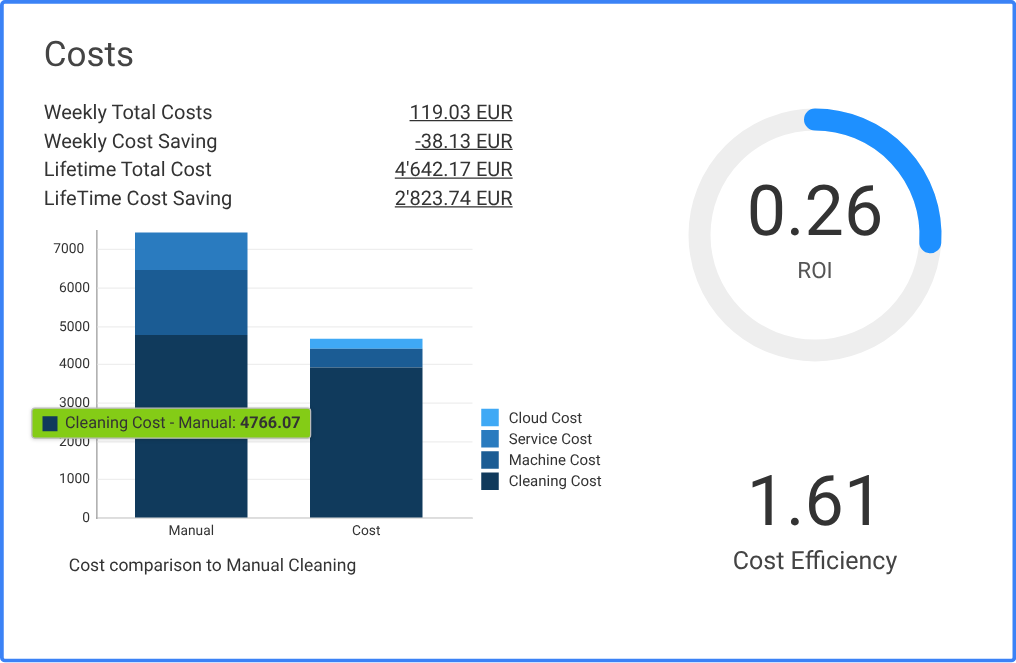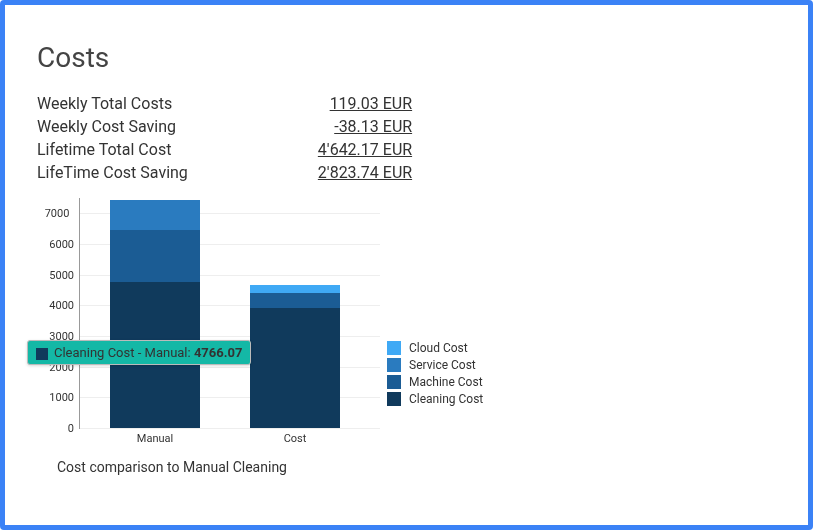--- a/index.html
+++ b/index.html
@@ -1,16 +1,16 @@
 <!DOCTYPE html>
 <html><head>
 <meta charset="utf-8">
 <style>
   html,body{margin:0;padding:0;font-family:-apple-system,BlinkMacSystemFont,"Segoe UI",Roboto,Helvetica,Arial,sans-serif;background:#fff;color:#333;}
-  .card{box-sizing:border-box;width:813px;height:530px;border:5px solid #3b82f6;border-radius:4px;padding:36px 28px 20px 32px;position:relative;}
+  .card{box-sizing:border-box;width:813px;height:530px;border:3px solid #3b82f6;border-radius:4px;padding:24px 28px 20px 32px;position:relative;}
   .title{font-size:28px;font-weight:400;color:#444;margin:0 0 18px 0;}
   .layout{display:flex;gap:40px;}
   .left{flex:1;}
   .right{width:260px;display:flex;flex-direction:column;align-items:center;}
   table.metrics{border-collapse:collapse;font-size:16px;color:#333;}
   table.metrics td{padding:2px 0;white-space:nowrap;}
   table.metrics td:first-child{padding-right:130px;}
   table.metrics td:last-child{text-align:right;text-decoration:underline;}
   
   .gauge{position:relative;width:220px;height:220px;}
@@ -25,21 +25,21 @@
   .plot{position:relative;height:230px;margin-left:42px;width:300px;border-left:1px solid #999;border-bottom:1px solid #999;}
   .grid-line{position:absolute;left:0;right:0;border-top:1px solid #eee;}
   .ylab{position:absolute;left:-40px;font-size:11px;color:#333;transform:translateY(-50%);width:34px;text-align:right;}
   .bar{position:absolute;bottom:0;width:90px;}
   .seg{width:100%;}
   .xlab{position:absolute;top:234px;font-size:11px;text-align:center;width:90px;}
   .legend{position:absolute;left:350px;top:140px;font-size:12px;}
   .legend div{display:flex;align-items:center;margin:3px 0;}
   .legend .sw{width:14px;height:14px;margin-right:8px;}
   .cap{margin-top:30px;font-size:14px;text-align:left;padding-left:20px;}
-  .tooltip{position:absolute;left:-10px;top:142px;background:#14b8a6;border:1px solid #bbb;border-radius:3px;padding:4px 8px;font-size:13px;box-shadow:0 1px 3px rgba(0,0,0,.15);white-space:nowrap;z-index:5;}
+  .tooltip{position:absolute;left:-10px;top:142px;background:#84cc16;border:1px solid #bbb;border-radius:3px;padding:4px 8px;font-size:13px;box-shadow:0 1px 3px rgba(0,0,0,.15);white-space:nowrap;z-index:5;}
   .tooltip .sw2{display:inline-block;width:12px;height:12px;vertical-align:middle;margin-right:6px;}
   .tooltip b{font-weight:700;}
 </style>
 </head>
 <body>
 
 <div class="card">
   <div class="title">Costs</div>
   <div class="layout">
     <div class="left">
@@ -113,14 +113,28 @@
               <span>Cleaning Cost</span>
             </div>
           </div>
         <div class="tooltip">
           <span class="sw2" id="tt-sw" style="background: rgb(16, 58, 92);"></span><span>Cleaning Cost</span> - <span>Manual</span>: <b>4766.07</b>
         </div>
         <div class="cap">Cost comparison to Manual Cleaning</div>
       </div>
     </div>
 
+    <div class="right">
+      <div class="gauge">
+        <svg viewBox="0 0 100 100">
+          <circle cx="50" cy="50" r="42" fill="none" stroke="#eee" stroke-width="8"></circle>
+          <path id="gauge-arc" fill="none" stroke="#1e90ff" stroke-width="8" stroke-linecap="round" d="M 50 8 A 42 42 0 0 1 91.91712259398741 52.63720182023117"></path>
+        </svg>
+        <div class="big">0.26</div>
+        <div class="lbl">ROI</div>
+      </div>
+      <div class="kpi">
+        <div class="big">1.61</div>
+        <div class="lbl">Cost Efficiency</div>
+      </div>
+    </div>
   </div>
 </div>
 
 </body></html>

